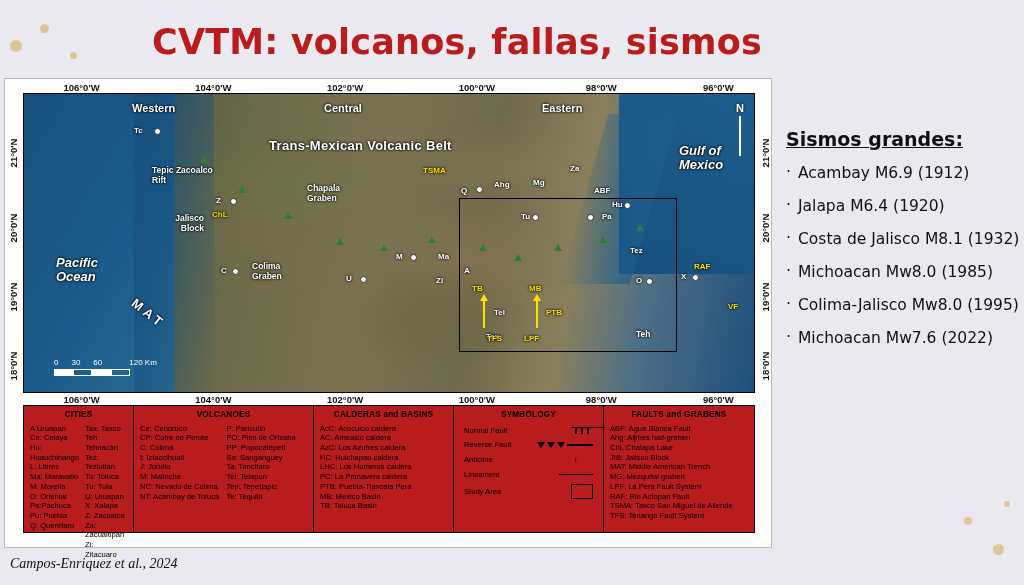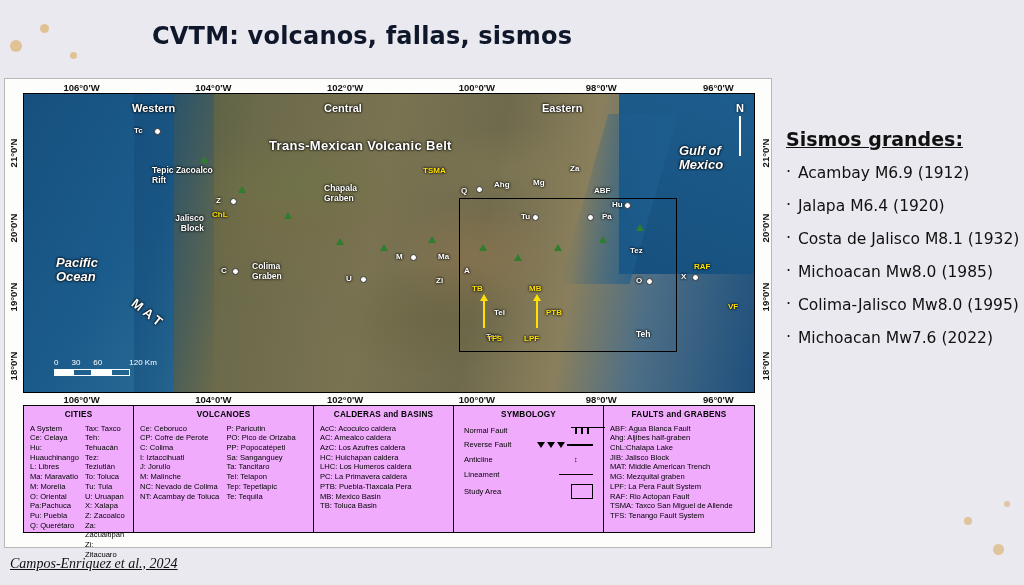--- a/index.html
+++ b/index.html
@@ -10,21 +10,21 @@
     position:relative;
   }
   
   .dots{position:absolute;left:0;top:0;width:110px;height:585px;pointer-events:none;}
   .dots i{position:absolute;display:block;border-radius:50%;background:#d8a24a;opacity:.55;}
   .dots-br{position:absolute;right:0;bottom:0;width:120px;height:120px;pointer-events:none;}
   .dots-br i{position:absolute;display:block;border-radius:50%;background:#d8a24a;opacity:.5;}
 
   .slide-title{
     position:absolute;left:152px;top:22px;
-    font-size:24px;font-weight:bold;color:#0f172a;
+    font-size:35px;font-weight:bold;color:#b91c1c;
     letter-spacing:.2px;
     font-family:"DejaVu Sans", sans-serif;
   }
 
   
   .figure{
     position:absolute;left:4px;top:78px;width:768px;height:470px;
     background:#fdfdfb;border:1px solid #b9b9b9;
     box-sizing:border-box;
   }
@@ -86,21 +86,21 @@
   .scalebar{position:absolute;left:30px;bottom:16px;color:#fff;font-size:8px;}
   .scalebar .bar{display:flex;margin-top:2px;}
   .scalebar .bar i{display:block;width:17px;height:5px;border:1px solid #fff;}
   .scalebar .bar i:nth-child(odd){background:#fff;}
   .north{position:absolute;right:10px;top:8px;color:#fff;font-weight:bold;font-size:11px;text-align:center;text-shadow:0 0 3px #000;}
   .north .stem{width:2px;height:40px;background:#fff;margin:2px auto 0;}
 
   
   .legend{
     position:absolute;left:18px;top:326px;width:732px;height:128px;
-    border:1px solid #000;box-sizing:border-box;background:#f0abfc;
+    border:1px solid #000;box-sizing:border-box;background:#b91c1c;
     display:flex;font-size:7.6px;color:#000;line-height:1.28;
   }
   .legend .col{padding:4px 6px;border-right:1px solid #000;box-sizing:border-box;}
   .legend .col:last-child{border-right:none;}
   .legend h4{margin:0 0 3px;font-size:8.2px;text-align:center;font-weight:bold;letter-spacing:.2px;}
   .legend .c1{width:110px;}
   .legend .c3{width:180px;}
   .legend .c4{width:182px;}
   .legend .c5{width:150px;position:relative;}
   .legend .two{display:flex;gap:6px;}
@@ -113,21 +113,20 @@
   .sym-rev{display:flex;align-items:center;}
   .sym-rev b{display:block;width:0;height:0;border-left:4px solid transparent;border-right:4px solid transparent;border-top:6px solid #000;margin-right:2px;}
   .sym-rev u{display:block;width:26px;height:1.5px;background:#000;text-decoration:none;}
   .sym-anti{width:34px;text-align:center;line-height:.8;}
   .sym-line{width:34px;height:1.5px;background:#000;}
   .sym-area{width:20px;height:13px;border:1.5px solid #000;}
 
   .citation{
     position:absolute;left:10px;top:556px;font-size:14px;font-style:italic;color:#111;
     font-family:"Liberation Serif", serif;
-    text-decoration:underline;
   }
 
   
   .right{position:absolute;left:786px;top:128px;width:232px;}
   .right h3{
     margin:0 0 14px;font-size:19px;font-weight:bold;color:#111;
     text-decoration:underline;font-family:"DejaVu Sans", sans-serif;
   }
   .right ul{list-style:none;margin:0;padding:0;}
   .right li{
@@ -190,21 +189,21 @@
       <div class="map-label region" style="left:300px;top:8px;">Central</div>
       <div class="map-label region" style="left:518px;top:8px;">Eastern</div>
 
       <div class="map-label belt" style="left:245px;top:44px;">Trans-Mexican Volcanic Belt</div>
 
       <div class="map-label ocean" style="left:32px;top:162px;width:70px;white-space:normal;line-height:1.1;">Pacific Ocean</div>
       <div class="map-label ocean" style="left:655px;top:50px;width:62px;white-space:normal;line-height:1.1;">Gulf of Mexico</div>
 
       <div class="map-label small" style="left:128px;top:72px;width:62px;white-space:normal;line-height:1.15;">Tepic Zacoalco Rift</div>
       <div class="map-label small" style="left:128px;top:120px;width:52px;white-space:normal;line-height:1.15;text-align:right;">Jalisco Block</div>
-      <div class="map-label small" style="left:283px;top:90px;width:50px;white-space:normal;line-height:1.15;margin-left:17px;">Chapala Graben</div>
+      <div class="map-label small" style="left:283px;top:90px;width:50px;white-space:normal;line-height:1.15;">Chapala Graben</div>
       <div class="map-label small" style="left:228px;top:168px;width:50px;white-space:normal;line-height:1.15;">Colima Graben</div>
       <div class="map-label" style="left:105px;top:212px;font-size:13px;letter-spacing:4px;transform:rotate(38deg);">MAT</div>
       <div class="map-label small" style="left:612px;top:235px;">Teh</div>
 
       <div class="map-label tiny" style="left:110px;top:32px;">Tc</div>
       <div class="map-label tiny" style="left:192px;top:102px;">Z</div>
       <div class="map-label tiny" style="left:197px;top:172px;">C</div>
       <div class="map-label tiny" style="left:372px;top:158px;">M</div>
       <div class="map-label tiny" style="left:322px;top:180px;">U</div>
       <div class="map-label tiny" style="left:414px;top:158px;">Ma</div>
@@ -292,21 +291,21 @@
       <span style="left:79%">98°0'W</span>
       <span style="left:95%">96°0'W</span>
     </div>
   </div>
 
   <div class="legend">
     <div class="col c1">
       <h4>CITIES</h4>
       <div class="two">
         <div>
-          <div>A System</div>
+          <div>A Uruapan</div>
           <div>Ce: Celaya</div>
           <div>Hu: Huauchinango</div>
           <div>L: Libres</div>
           <div>Ma: Maravatio</div>
           <div>M: Morelia</div>
           <div>O: Oriental</div>
           <div>Pa:Pachuca</div>
           <div>Pu: Puebla</div>
           <div>Q: Querétaro</div>
         </div>

